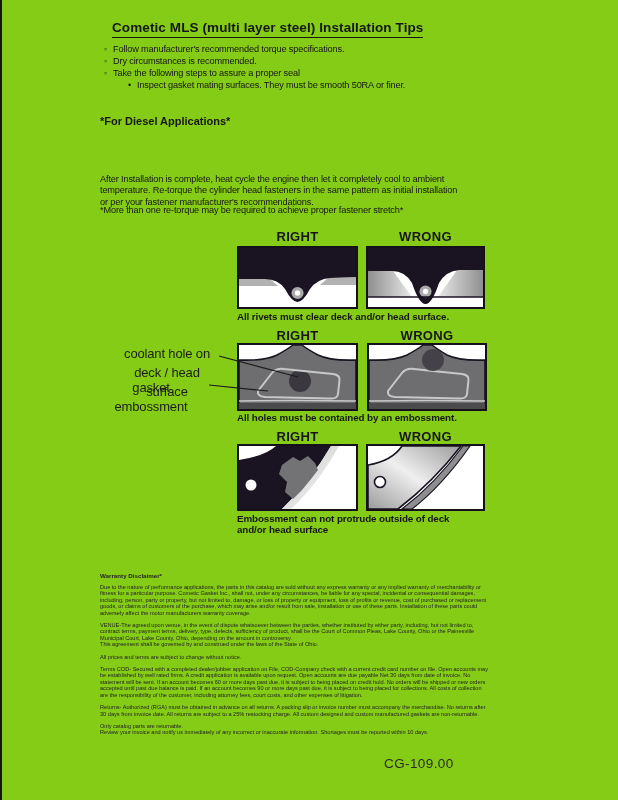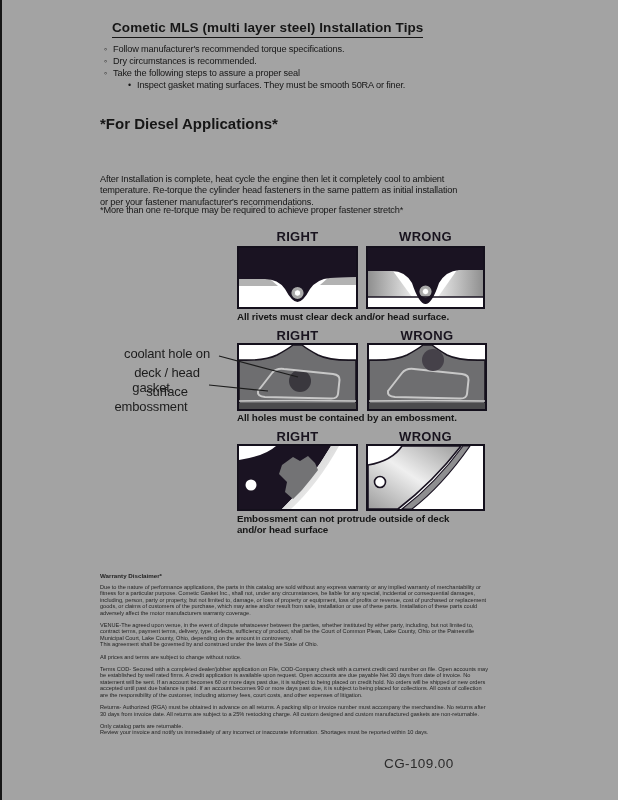--- a/index.html
+++ b/index.html
@@ -1,35 +1,35 @@
 <!DOCTYPE html>
 <html><head>
 <meta charset="utf-8">
 <style>
   html,body{margin:0;padding:0;background:#ffffff;}
   .page{
-    position:relative;width:618px;height:800px;background:#a3a3a3;
+    position:relative;width:618px;height:800px;background:#84cc16;
     font-family:"Liberation Sans", sans-serif;color:#161616;overflow:hidden;
   }
   .edge-line{position:absolute;left:0;top:0;width:2px;height:800px;background:#161616;}
 
   .doc-title{
     position:absolute;left:112px;top:20px;font-size:13.5px;font-weight:bold;
     letter-spacing:0.1px;
   }
   .doc-title .ul{border-bottom:1.6px solid #161616;padding-bottom:2px;display:inline-block;}
 
   .tips{position:absolute;left:104px;top:43px;font-size:9.2px;letter-spacing:-0.15px;}
   .b1,.b2{position:relative;line-height:12px;white-space:nowrap;}
   .b1{padding-left:9px;}
   .b1::before{content:"◦";position:absolute;left:0;top:0;font-size:9px;}
   .b2{margin-left:24px;padding-left:9px;}
   .b2::before{content:"•";position:absolute;left:0;top:0;font-size:9px;}
 
-  .diesel-heading{position:absolute;left:100px;top:115px;font-size:15px;font-weight:bold;}
+  .diesel-heading{position:absolute;left:100px;top:115px;font-size:11px;font-weight:bold;}
   .body-par{
     position:absolute;left:100px;width:460px;font-size:9.2px;line-height:11.3px;
     letter-spacing:-0.15px;white-space:pre-line;
   }
   .par1{top:133px;}
   .par2{top:174px;}
   .par-note{top:205px;}
 
   .fig-label{
     position:absolute;font-size:13px;font-weight:bold;text-align:center;

